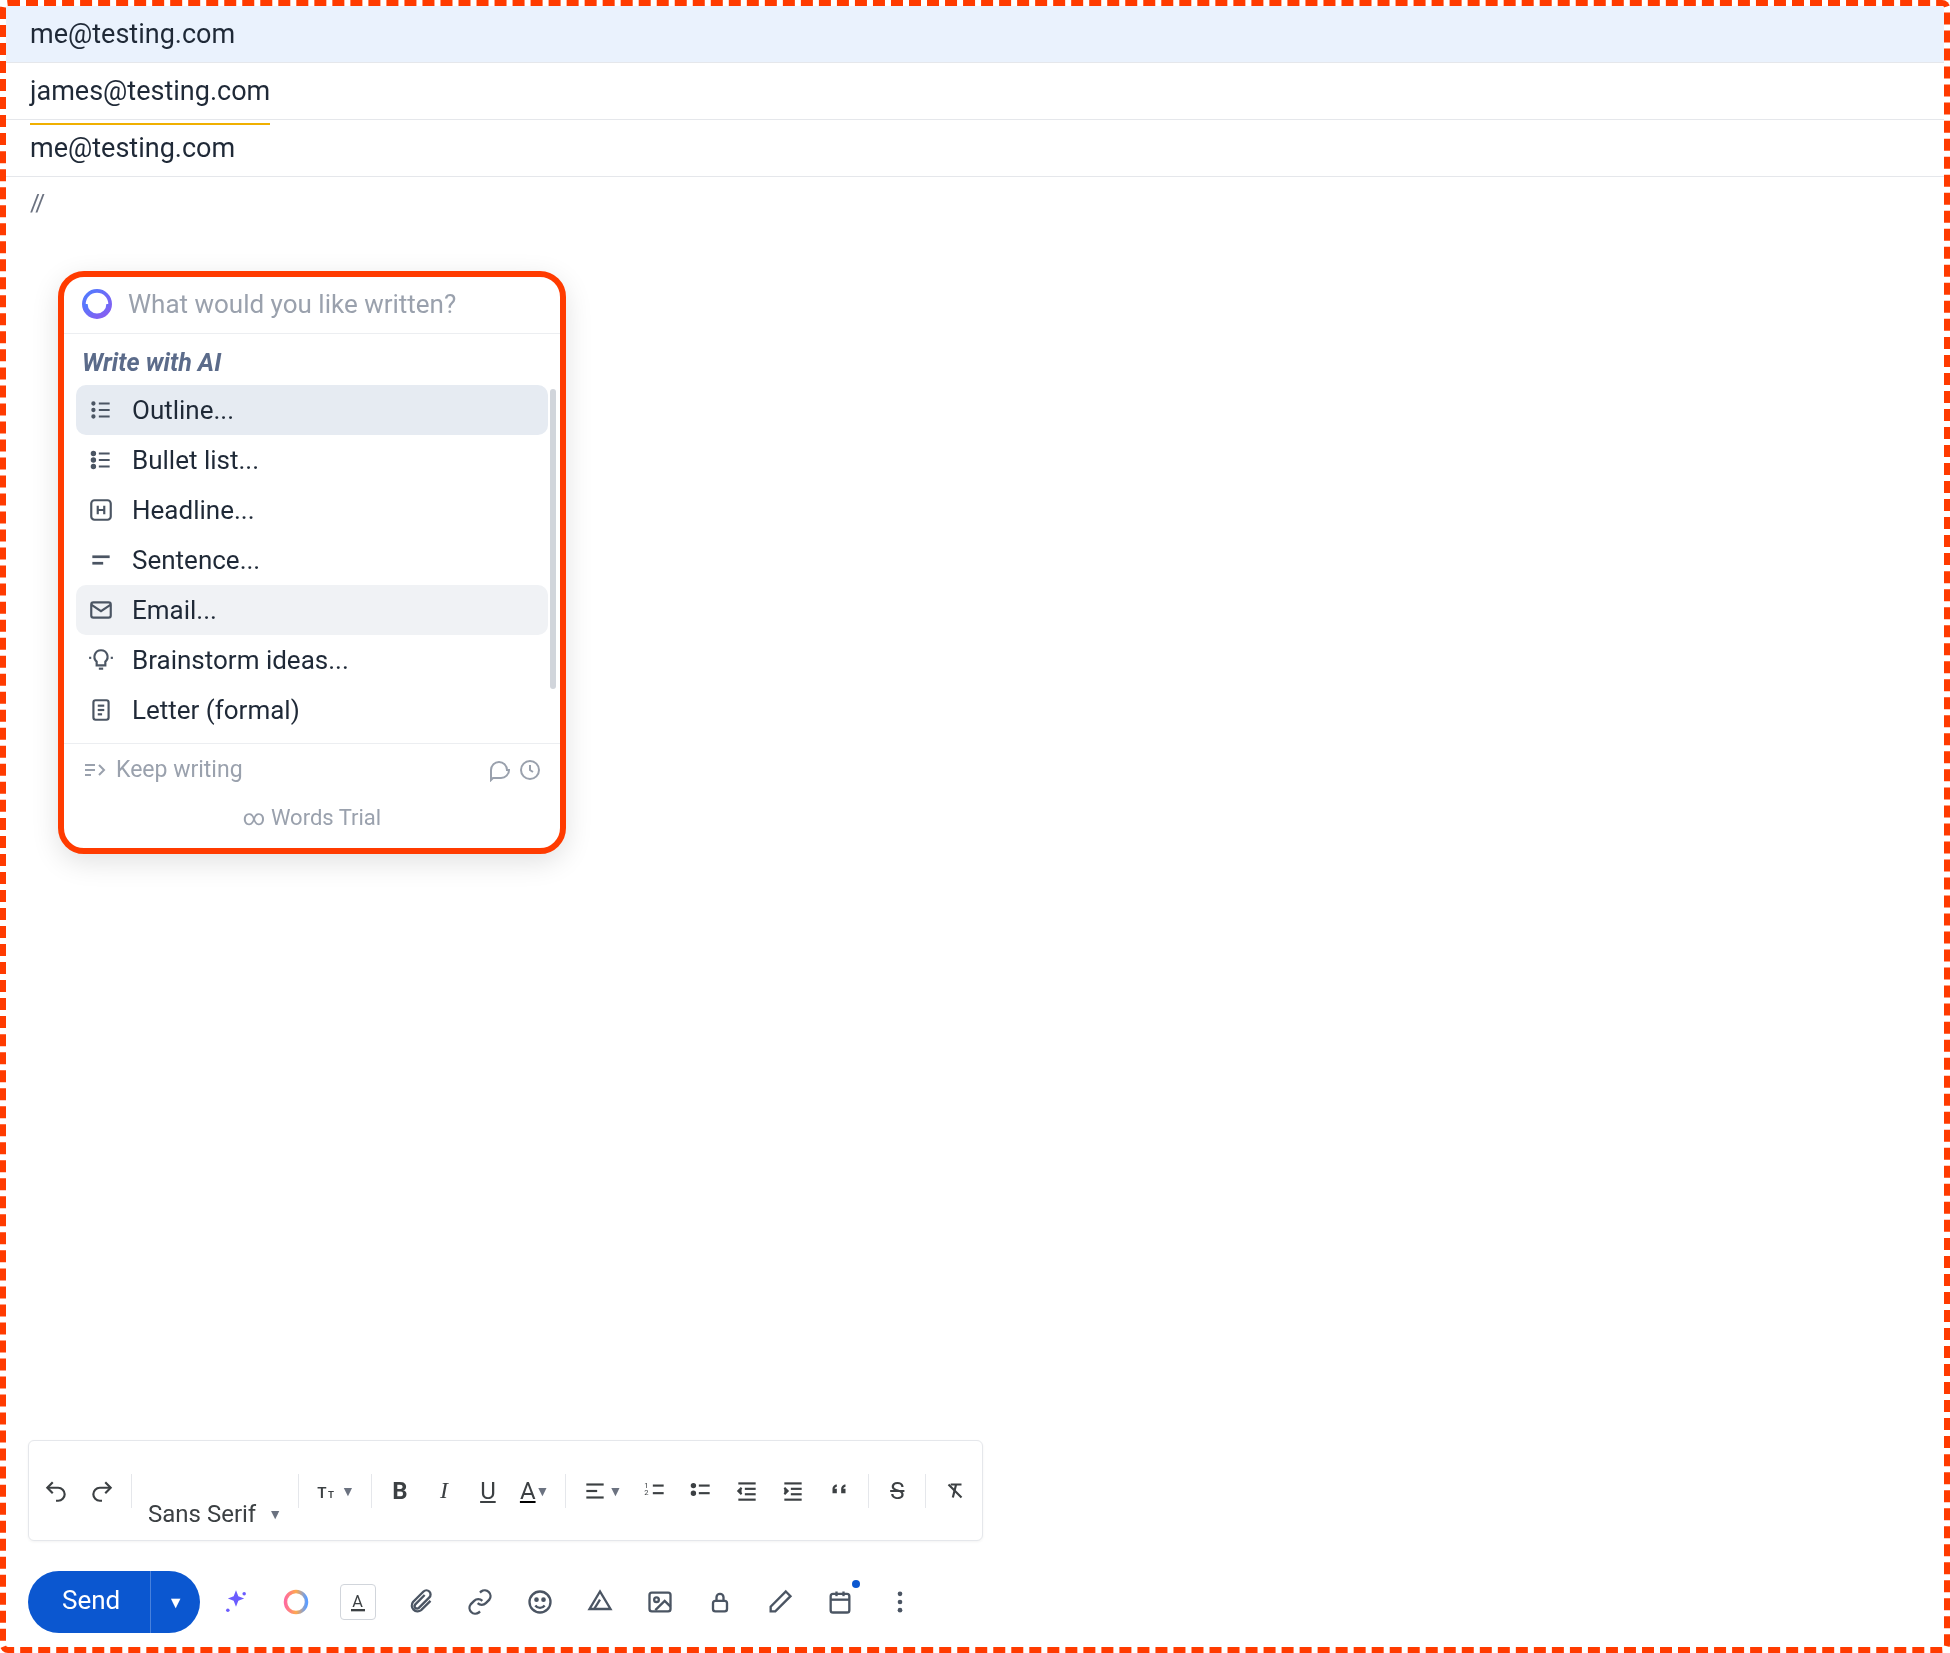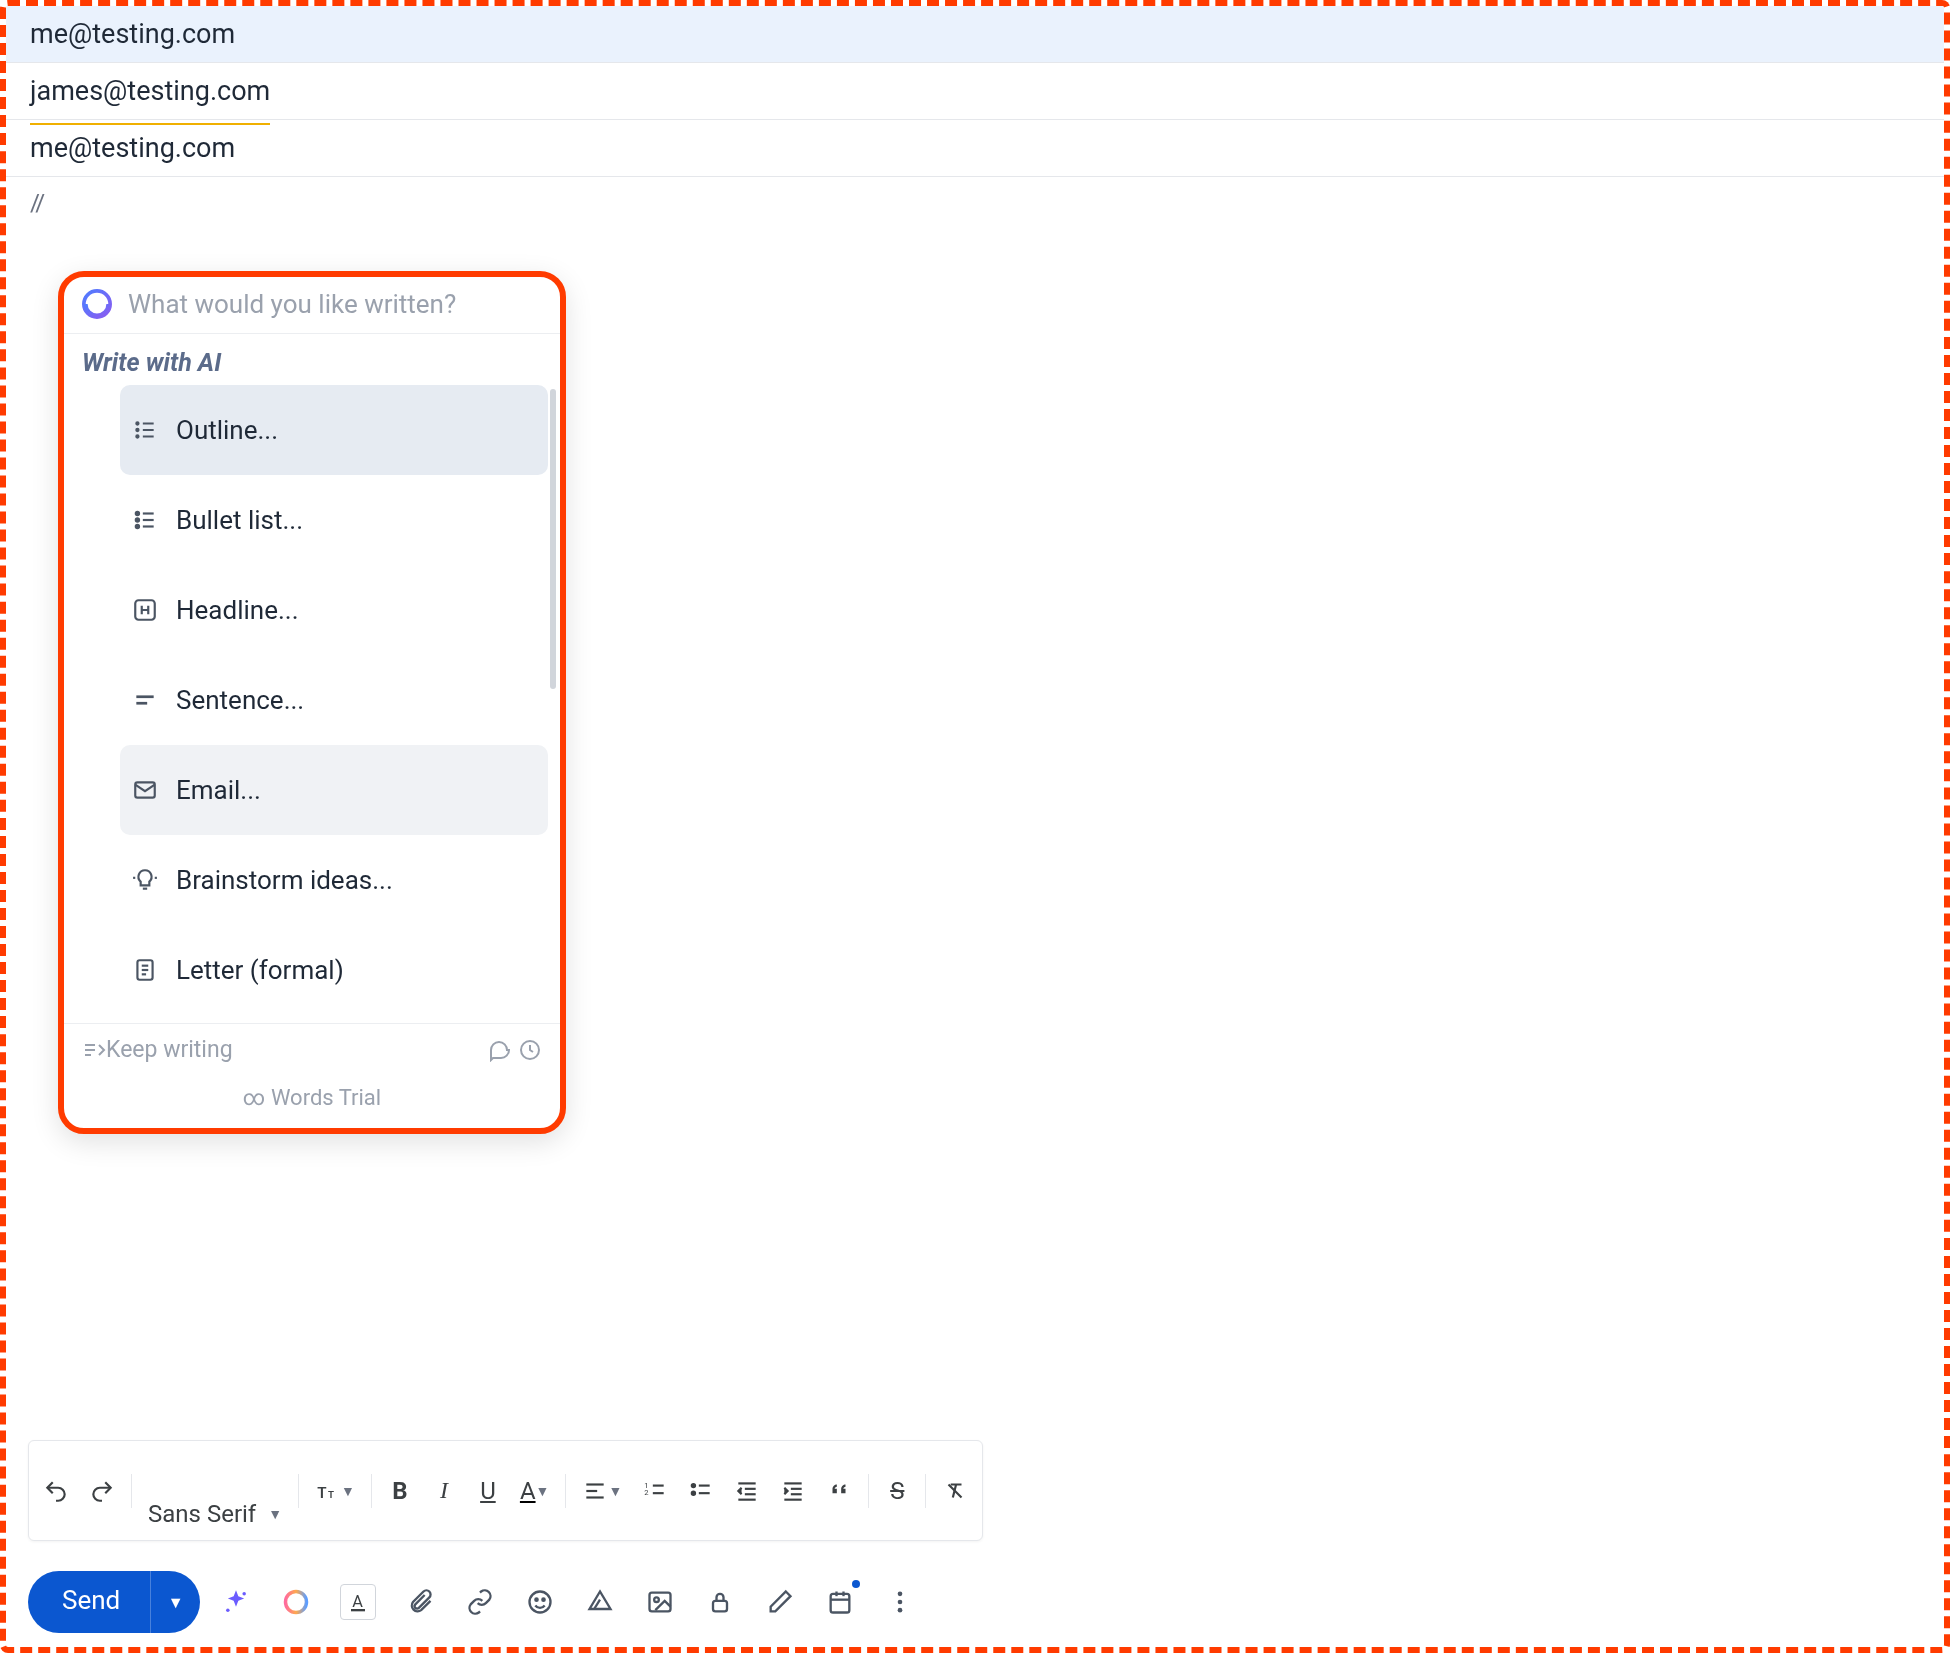--- a/index.html
+++ b/index.html
@@ -89,26 +89,25 @@
       right: 4px;
       width: 6px;
       height: 300px;
       background: #d1d5db;
       border-radius: 3px;
     }
     .ai-item {
       display: flex;
       align-items: center;
       gap: 18px;
-      padding: 30px 12px;
+      padding: 10px 12px;
       font-size: 26px;
       color: #1f2937;
       border-radius: 10px;
       cursor: pointer;
-      margin-left: 44px;
     }
     .ai-item.active {
       background: #e6ebf2;
     }
     .ai-item.hover {
       background: #f0f2f5;
     }
     .ai-item svg {
       width: 26px;
       height: 26px;
@@ -121,20 +120,21 @@
     .ai-footer-row {
       display: flex;
       align-items: center;
       justify-content: space-between;
       color: #9aa1ad;
       font-size: 23px;
     }
     .ai-footer-left {
       display: flex;
       align-items: center;
+      gap: 10px;
     }
     .ai-footer-row svg {
       width: 24px;
       height: 24px;
     }
     .ai-footer-icons {
       display: flex;
       gap: 6px;
     }
     .ai-trial {

